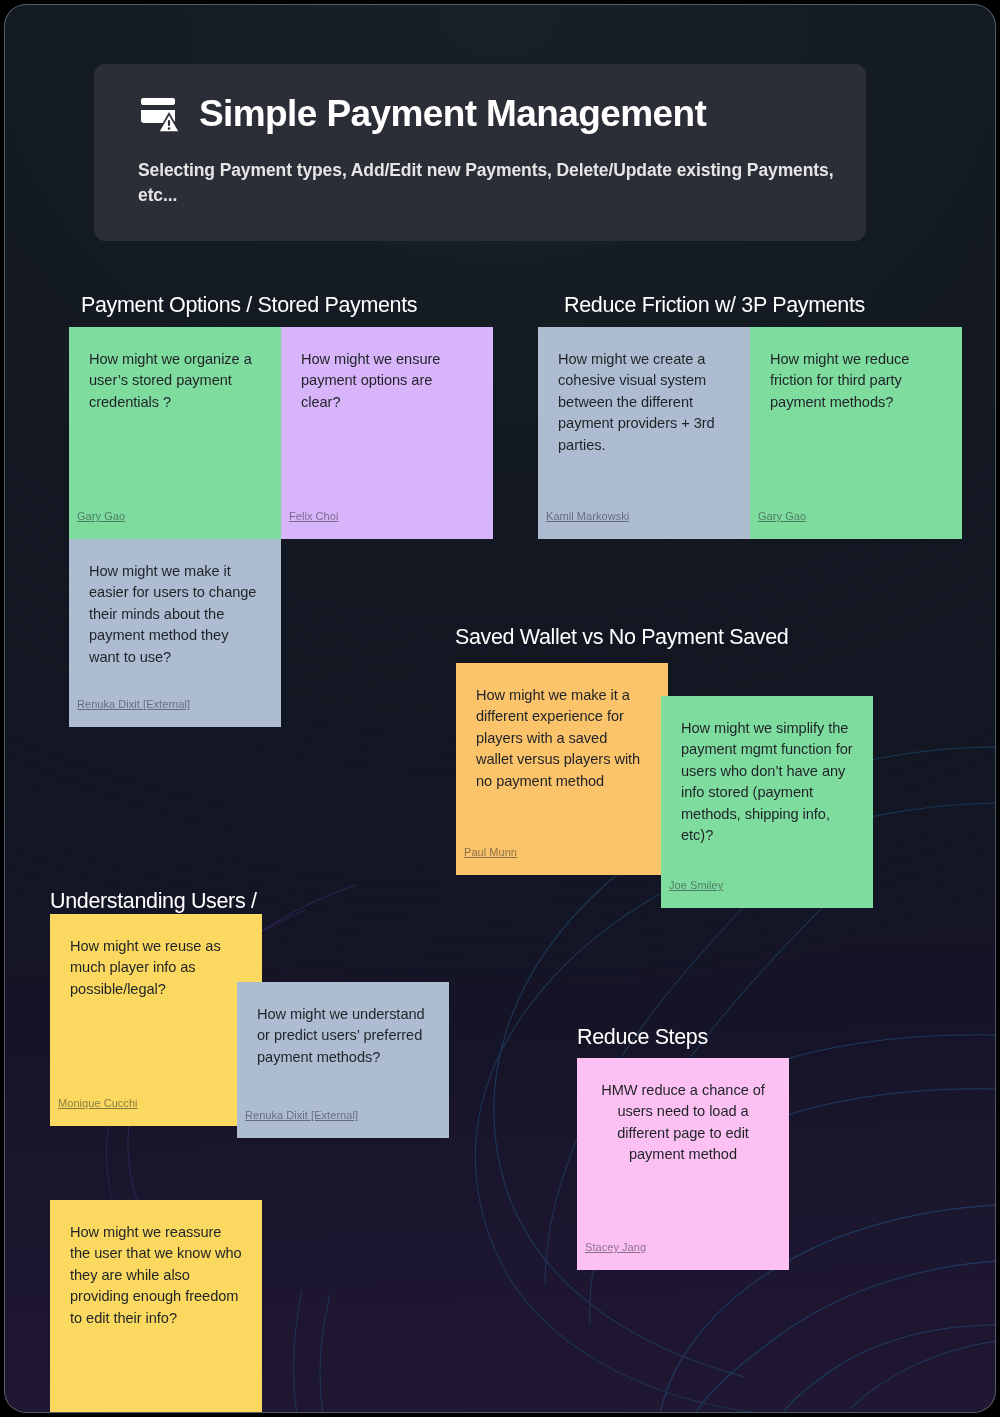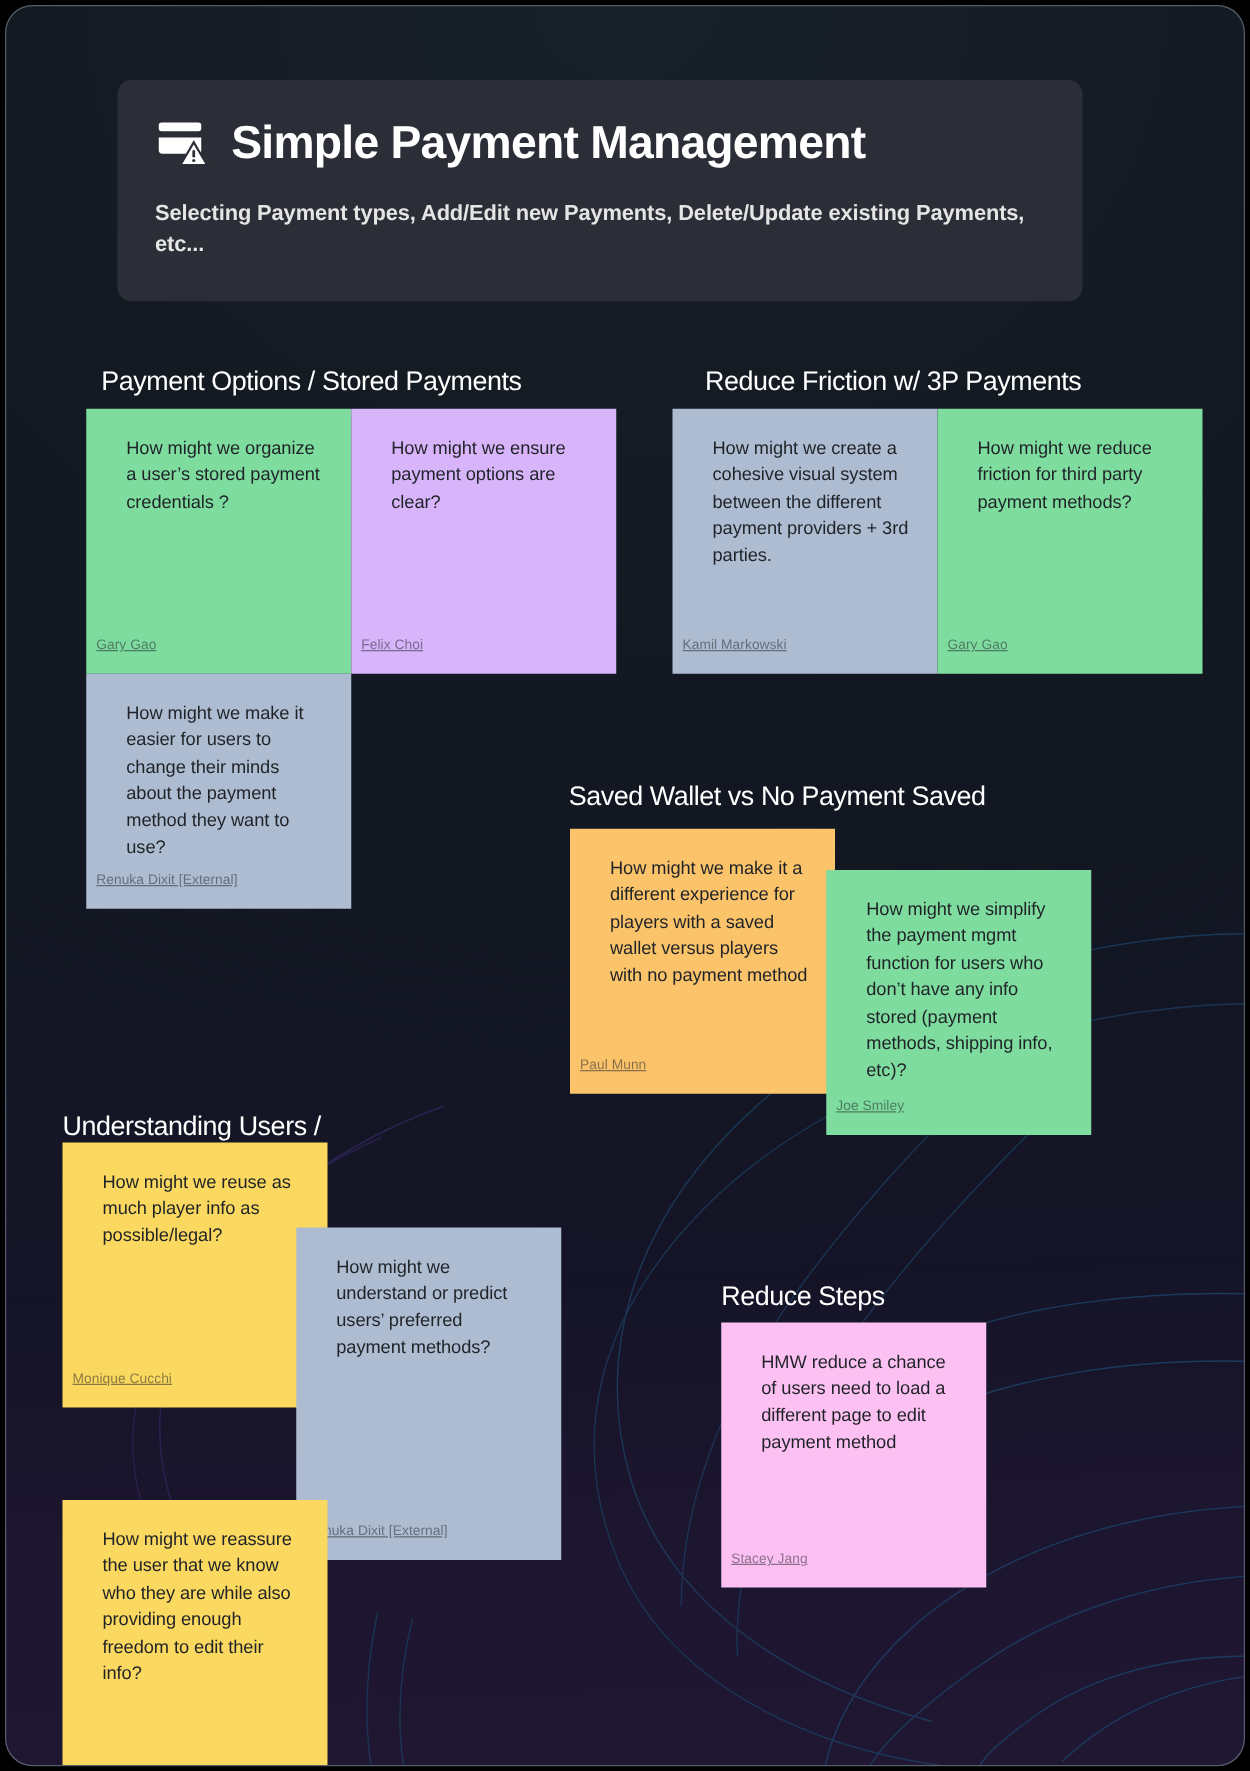--- a/index.html
+++ b/index.html
@@ -26,21 +26,21 @@
     pointer-events: none;
   }
 
   
   .header-card {
     position: absolute;
     left: 89px; top: 59px;
     width: 772px; height: 177px;
     background: #2b2e36;
     border-radius: 11px;
-    padding: 28px 30px 0 30px;
+    padding: 28px 30px 0 44px;
   }
   .header-title-row { display: flex; align-items: center; gap: 17px; }
   .card-icon { width: 44px; height: 44px; flex: 0 0 auto; display: block; }
   .header-title {
     color: #ffffff;
     font-size: 37px;
     font-weight: bold;
     letter-spacing: -0.6px;
     line-height: 1.05;
     white-space: nowrap;
@@ -62,21 +62,21 @@
     font-size: 21.5px;
     font-weight: normal;
     letter-spacing: -0.35px;
     line-height: 1.6;
     white-space: pre-line;
   }
 
   
   .note {
     position: absolute;
-    padding: 22px 20px 0 32px;
+    padding: 22px 20px 0 20px;
     display: flex;
     flex-direction: column;
   }
   .note-text {
     color: #1f2328;
     font-size: 14.6px;
     line-height: 1.47;
     letter-spacing: -0.05px;
     flex: 0 0 auto;
   }
@@ -170,30 +170,30 @@
   </div>
 
   <div class="section-title" style="left:45px; top:838px;margin-top:41px;">Understanding Users /
 Preferred Methods</div>
 
   <div class="note" style="left:45px; top:909px; width:212px; height:212px; background:#fbd85f;">
     <div class="note-text">How might we reuse as much player info as possible/legal?</div>
     <div class="note-author" style="bottom:17px;">Monique Cucchi</div>
   </div>
 
-  <div class="note" style="left:232px; top:977px; width:212px; height:266px; background:#aebcd1;">
+  <div class="note" style="left:232px; top:977px; width:212px; height:156px; background:#aebcd1;">
     <div class="note-text">How might we understand or predict users’ preferred payment methods?</div>
     <div class="note-author" style="bottom:17px;">Renuka Dixit [External]</div>
   </div>
 
   <div class="note" style="left:45px; top:1147px; width:212px; height:248px; background:#fbd85f;margin-top:48px;">
     <div class="note-text">How might we reassure the user that we know who they are while also providing enough freedom to edit their info?</div>
     <div class="note-author" style="bottom:17px;">Monique Cucchi</div>
   </div>
 
   <div class="section-title" style="left:572px; top:1015px;">Reduce Steps</div>
 
-  <div class="note" style="left:572px; top:1053px; width:212px; height:212px; background:#fcc1f2;">
+  <div class="note" style="left:572px; top:1053px; width:212px; height:212px; background:#fcc1f2;text-align:center;">
     <div class="note-text">HMW reduce a chance of users need to load a different page to edit payment method</div>
     <div class="note-author" style="bottom:17px;">Stacey Jang</div>
   </div>
 
 </div>
 
 </body></html>

